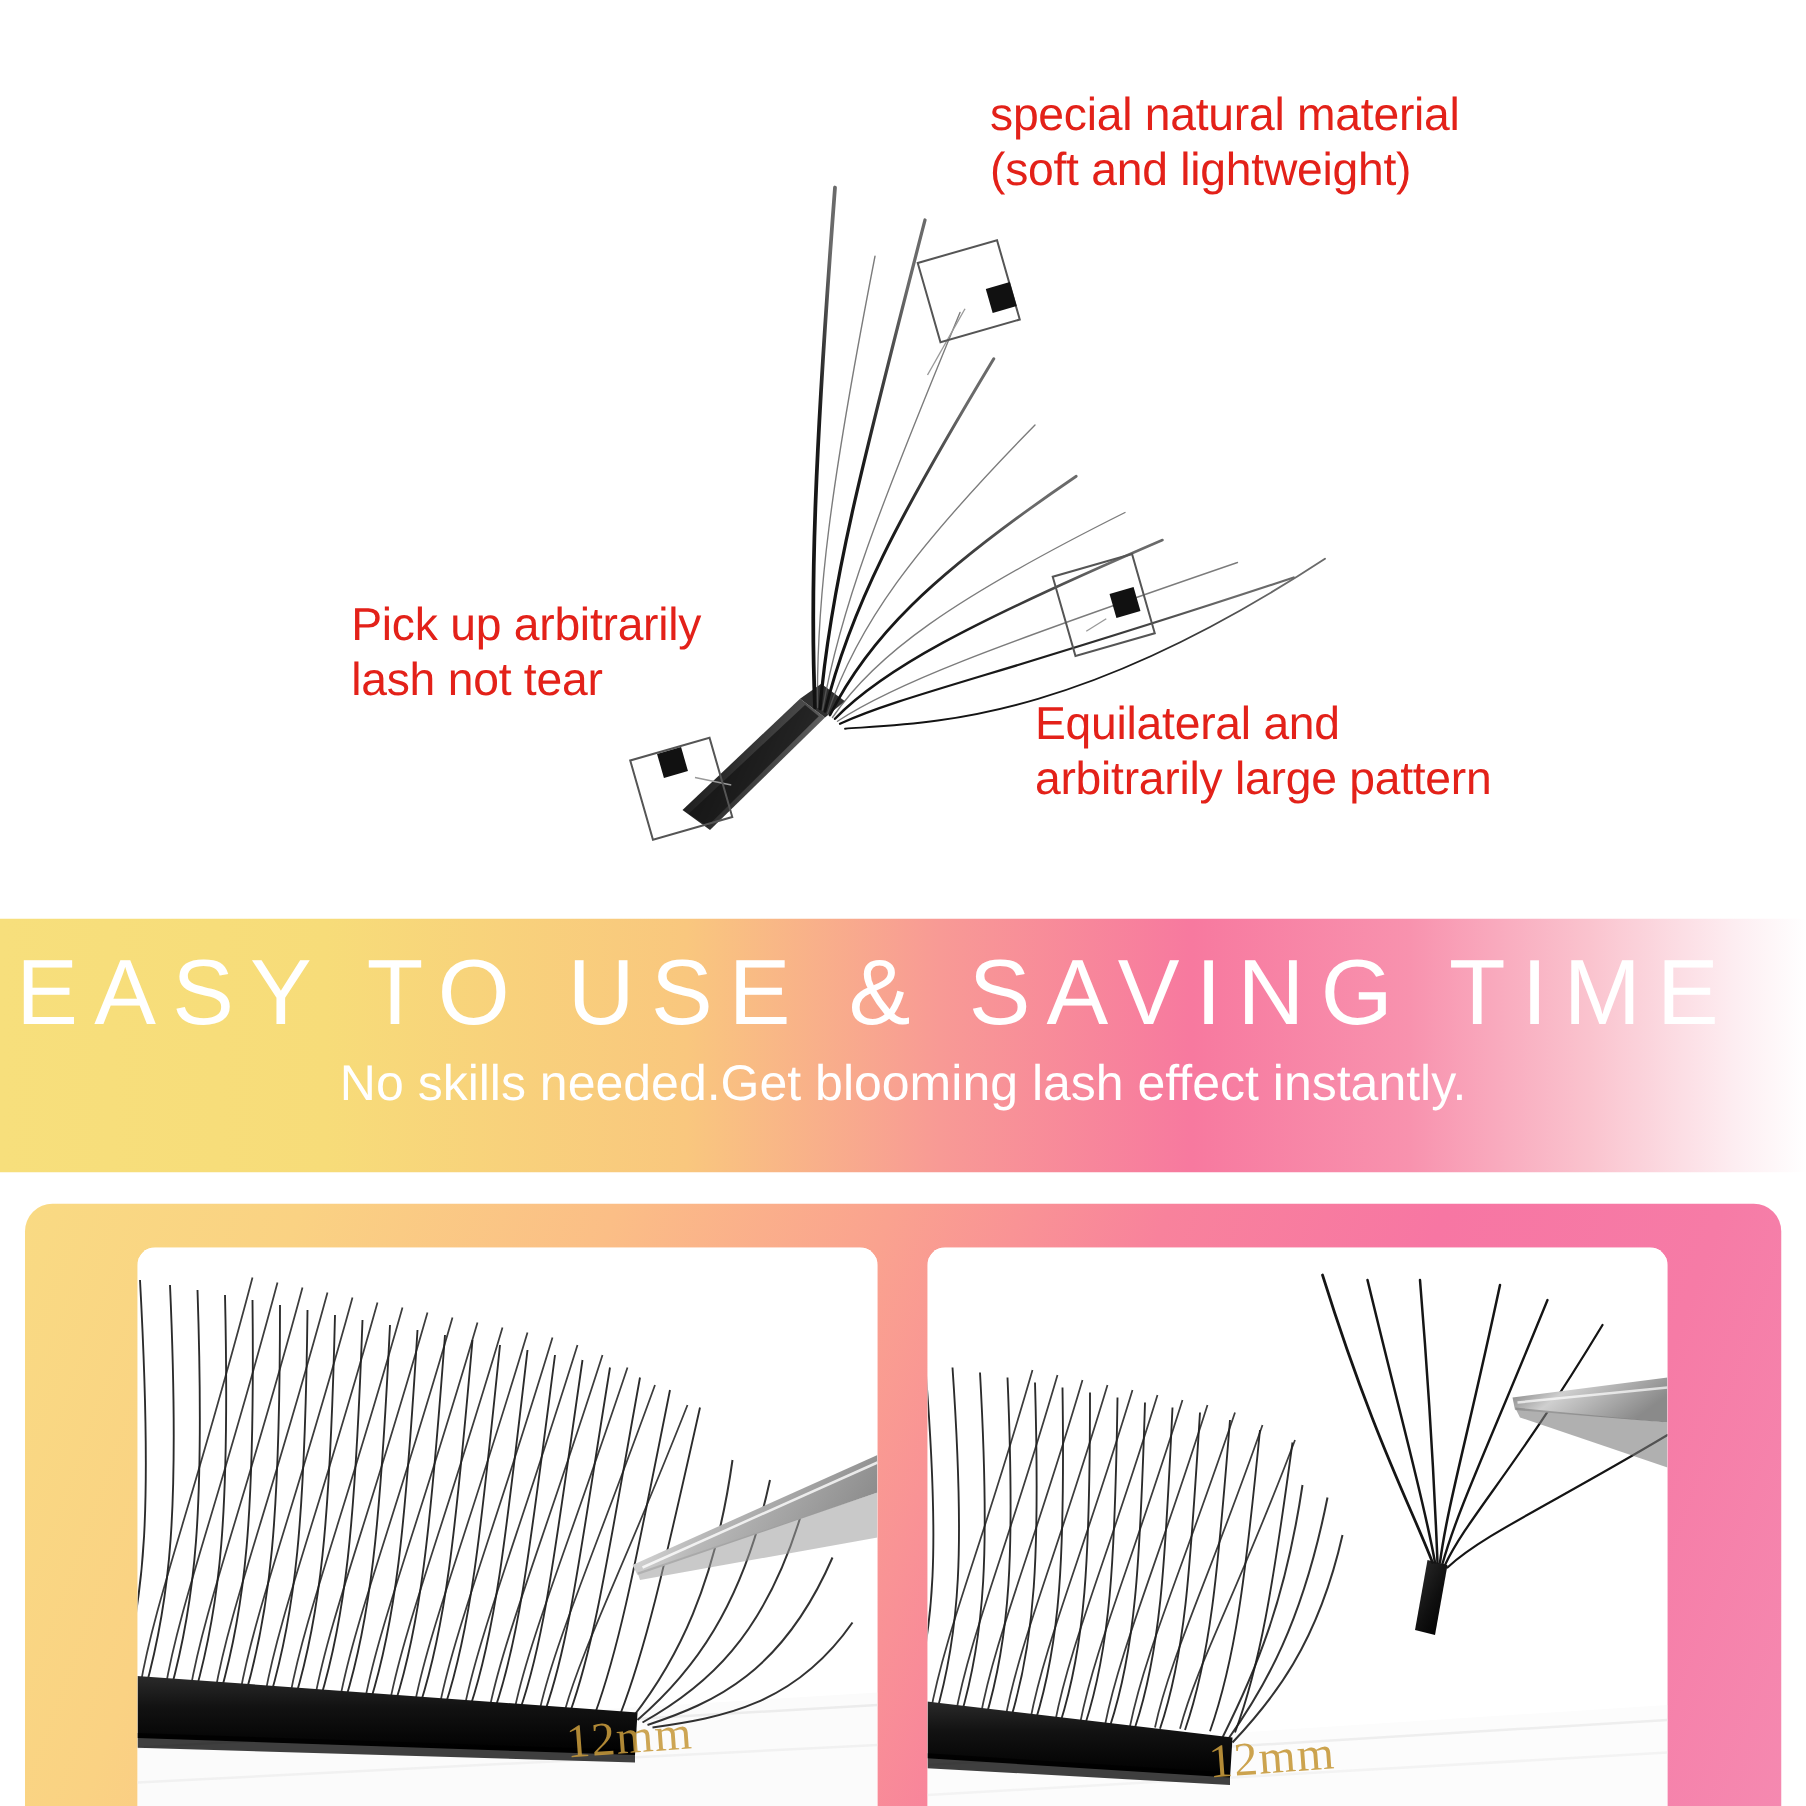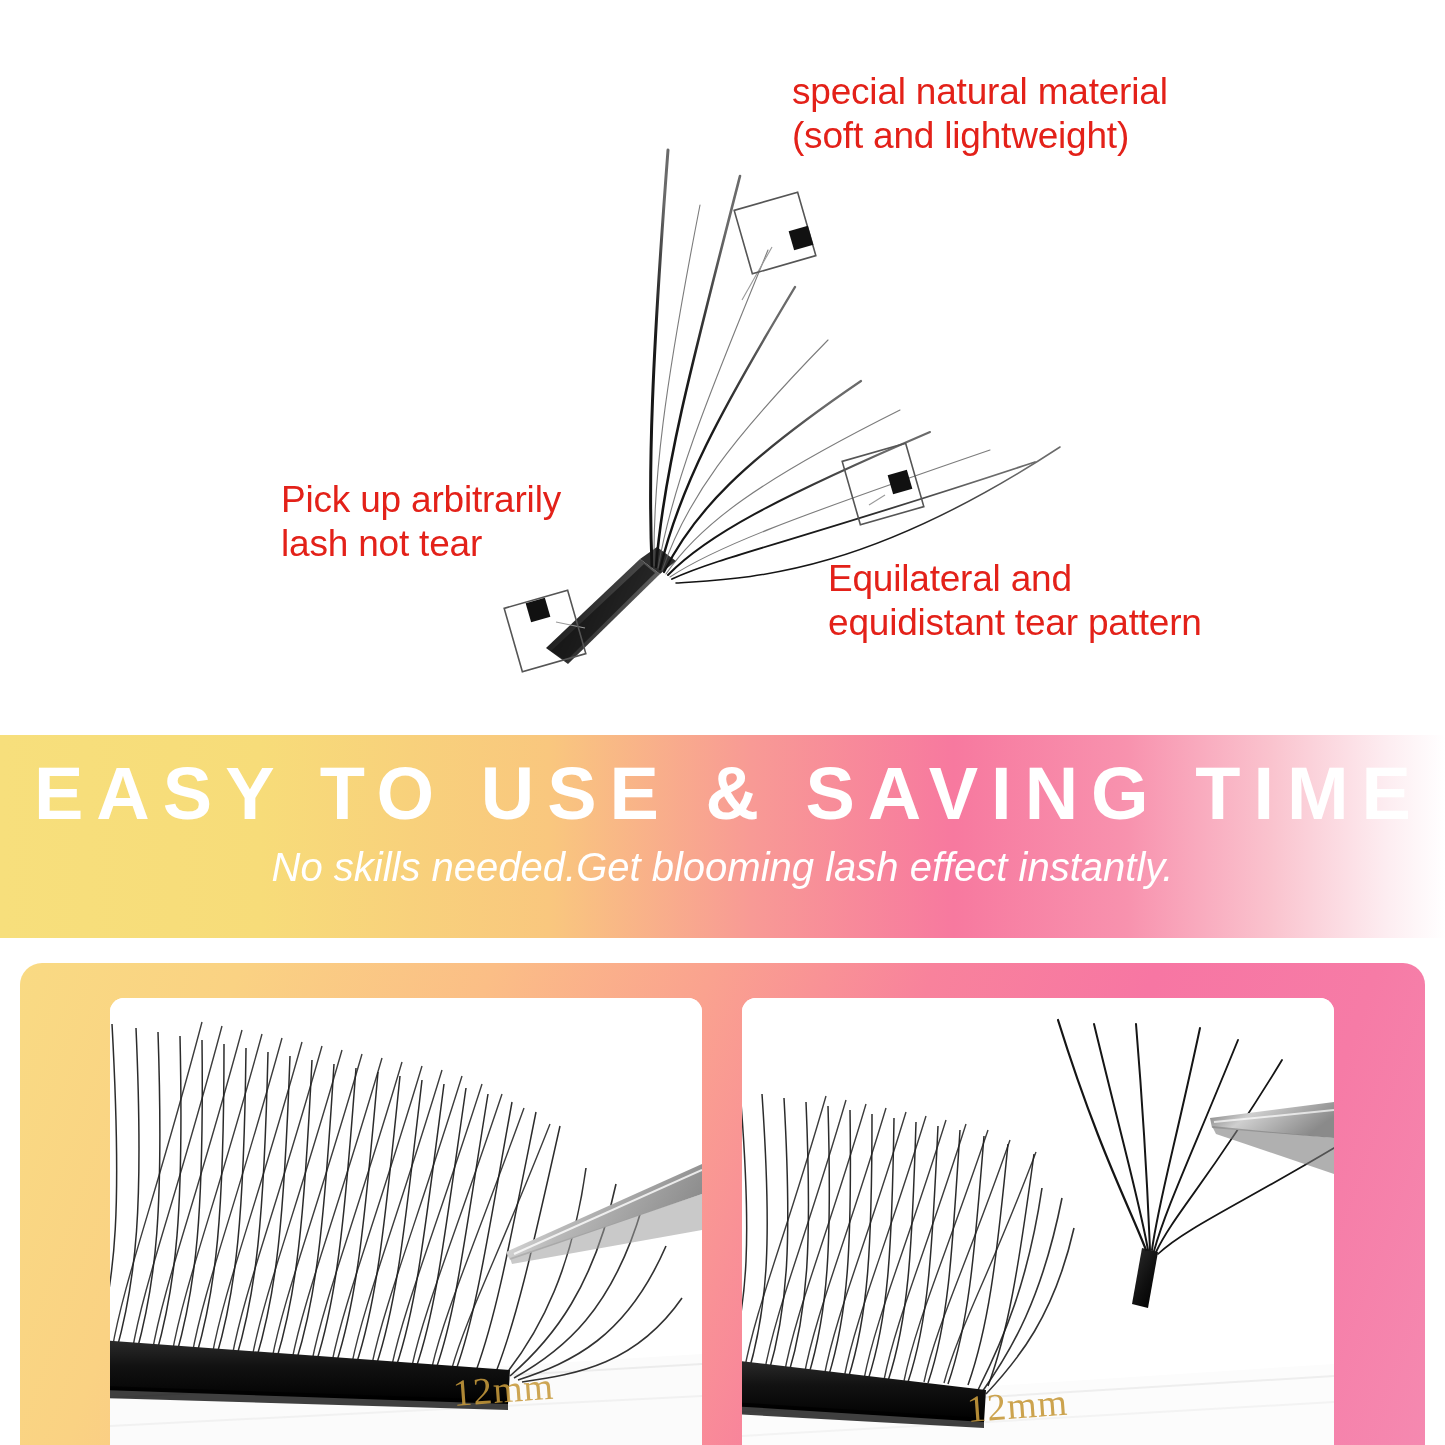--- a/index.html
+++ b/index.html
@@ -65,42 +65,41 @@
         #F892AE 78%,
         #FAC3CE 88%,
         #FDEDF1 96%,
         #FFFFFF 100%);
     overflow: hidden;
   }
   #banner-headline {
     position: absolute;
     left: 0;
     top: 22px;
-    width: 1445px;
+    width: 1313px;
     text-align: center;
     color: #ffffff;
     font-size: 74px;
-    font-weight: bold;
+    font-weight: normal;
     letter-spacing: 13px;
     text-indent: 13px;
     line-height: 1;
     white-space: nowrap;
   }
   #banner-subtitle {
     position: absolute;
     left: 0;
     top: 112px;
     width: 1445px;
     text-align: center;
     color: #ffffff;
     font-size: 40px;
     letter-spacing: 0px;
     line-height: 1;
     white-space: nowrap;
-    font-style: italic;
   }
 
   
   #photos-section {
     position: absolute;
     left: 0; top: 938px;
     width: 1445px;
     height: 507px;
     background: #ffffff;
   }
@@ -204,21 +203,21 @@
     </g>
   </svg>
 
   <div class="callout" id="callout-material">special natural material
 (soft and lightweight)</div>
 
   <div class="callout" id="callout-pickup">Pick up arbitrarily
 lash not tear</div>
 
   <div class="callout" id="callout-equilateral">Equilateral and
-equidistant tear pattern</div>
+arbitrarily large pattern</div>
 </div>
 
 <div id="banner-section">
   <div id="banner-headline">EASY TO USE &amp; SAVING TIME</div>
   <div id="banner-subtitle">No skills needed.Get blooming lash effect instantly.</div>
 </div>
 
 <div id="photos-section">
   <div id="photo-frame">
 

